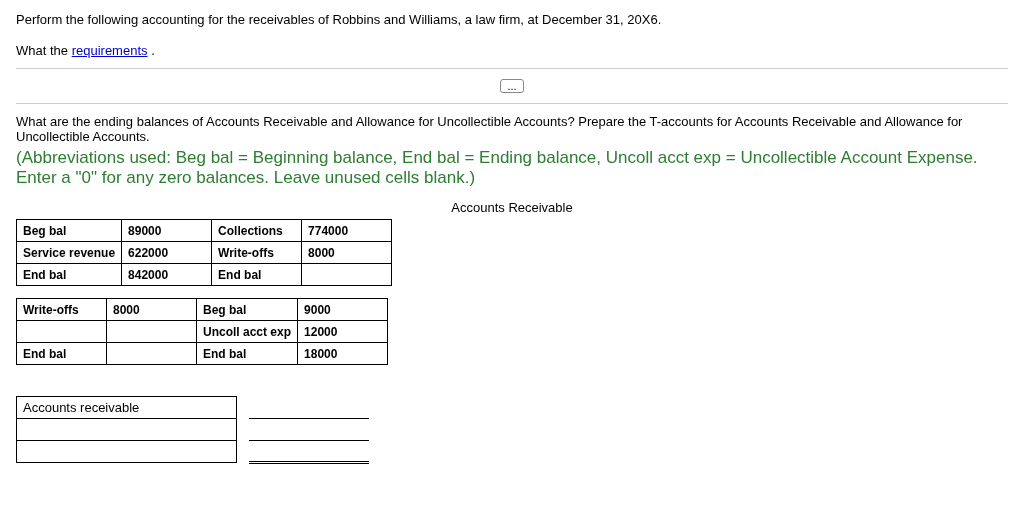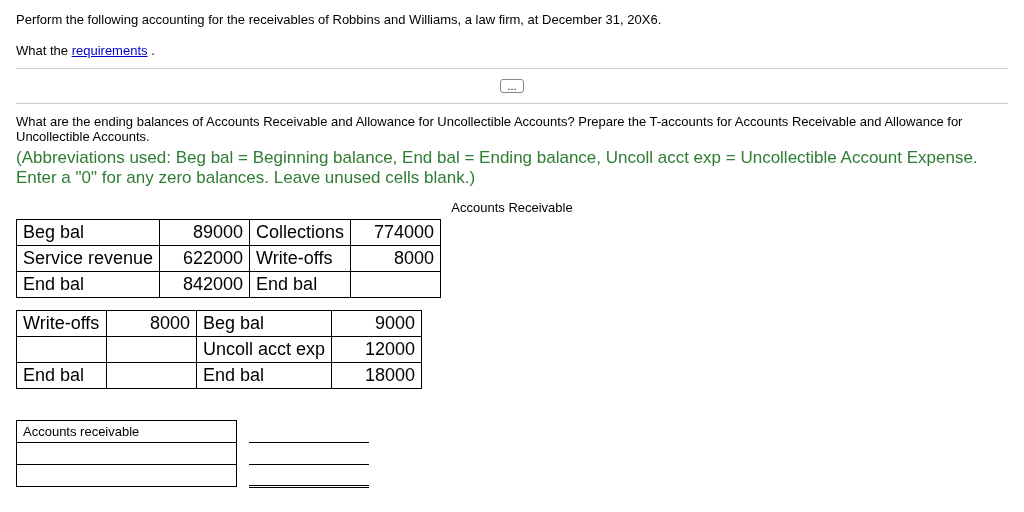--- a/index.html
+++ b/index.html
@@ -12,30 +12,31 @@
       max-width: 1024px;
     }
     .intro-text { margin-bottom: 16px; }
     .requirements-link { color: #0000cc; text-decoration: underline; cursor: pointer; text-align: right; }
     hr { border: none; border-top: 1px solid #ccc; margin: 10px 0; }
     .green-text { color: #2e7d32; font-size: 17px; }
     .table-section { margin: 12px 0; }
     .table-label { text-align: center; font-size: 13px; margin-bottom: 4px; }
     table.t-account {
       border-collapse: collapse;
-      font-size: 18px;
+      font-size: 12px;
       margin-bottom: 8px;
+      font-weight: bold;
     }
     table.t-account td {
       border: 1px solid #000;
       padding: 2px 6px;
       min-width: 90px;
       height: 22px;
     }
-    table.t-account td.val { text-align: right; }
+    table.t-account td.val { text-align: left; }
     .req3-section { margin-top: 16px; }
     table.req3-table { border-collapse: collapse; font-size: 13px; }
     table.req3-table td {
       padding: 2px 4px;
       height: 22px;
     }
     table.req3-table td.input-cell {
       border-bottom: 1px solid #000;
       min-width: 120px;
     }

